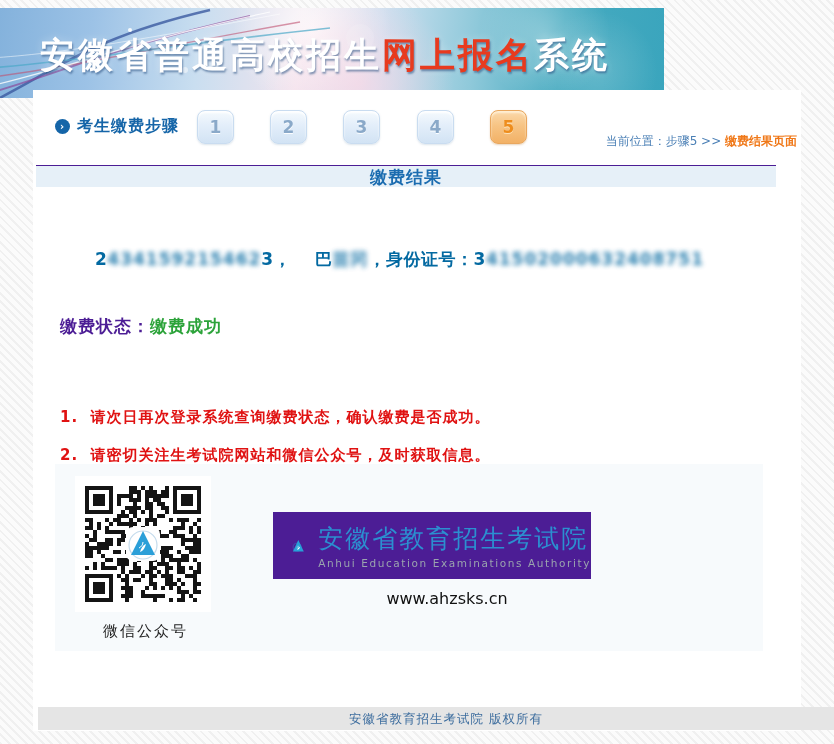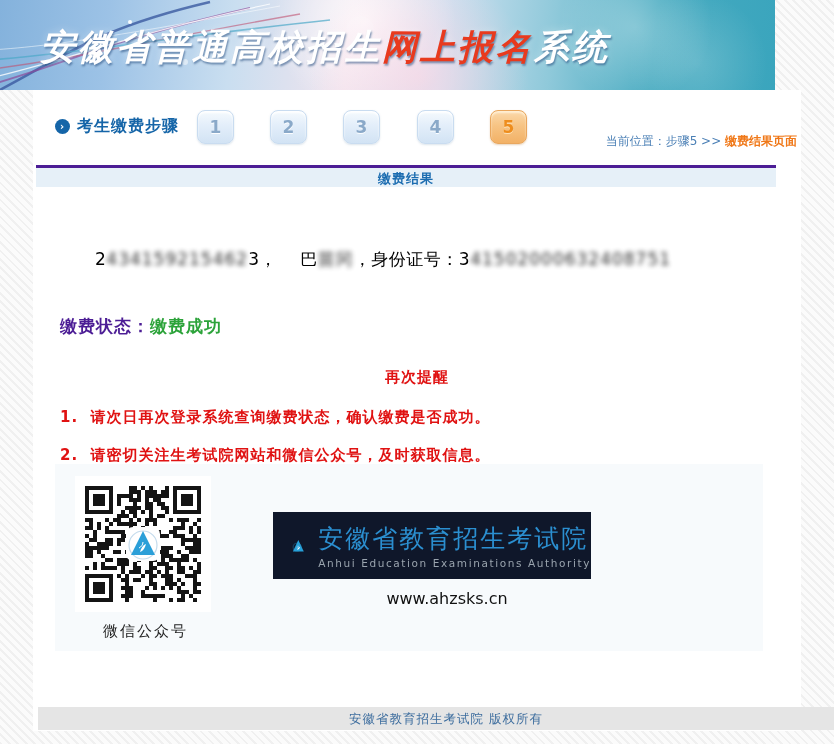--- a/index.html
+++ b/index.html
@@ -5,28 +5,27 @@
   * { margin:0; padding:0; box-sizing:border-box; }
   html,body { width:834px; height:744px; overflow:hidden; }
   body {
     font-family:"DejaVu Sans","Liberation Sans",sans-serif;
     background:repeating-linear-gradient(45deg,#f0f0f0 0px,#f0f0f0 2px,#fbfbfb 2px,#fbfbfb 6px);
     position:relative;
   }
 
   
   .banner{
-    position:absolute; left:0; top:0; width:775px; height:90px; overflow:hidden;
+    position:absolute; left:0; top:8px; width:664px; height:90px; overflow:hidden;
     background:
       radial-gradient(circle at 54% 85%, rgba(255,214,228,.65), rgba(255,214,228,0) 26%),
       radial-gradient(circle at 47% 25%, rgba(255,255,255,.85), rgba(255,255,255,0) 22%),
       radial-gradient(circle at 82% 30%, rgba(255,255,255,.30), rgba(255,255,255,0) 12%),
       radial-gradient(circle at 90% 70%, rgba(255,255,255,.18), rgba(255,255,255,0) 10%),
       linear-gradient(96deg,#84b2dc 0%,#9cc2e6 14%,#c9def0 30%,#f0e4ee 45%,#cde0f0 57%,#8fc9da 71%,#46aac0 84%,#3aa5bd 100%);
-    font-style: italic;
   }
   .banner svg.swirls{ position:absolute; left:0; top:0; }
   .banner-title{
     position:absolute; left:40px; top:24px; font-size:35px; font-weight:bold;
     letter-spacing:3px; color:#fff; white-space:nowrap;
     text-shadow:1px 2px 2px rgba(35,75,125,.55), 0 0 8px rgba(255,255,255,.35);
   }
   .banner-title .red{ color:#e83a1e; }
 
   
@@ -60,29 +59,29 @@
     text-shadow:0 1px 0 rgba(255,235,200,.8);
   }
   .breadcrumb{
     position:absolute; right:4px; top:43px; font-size:12px; color:#4a7fb5; white-space:nowrap;margin-left:22px;
   }
   .breadcrumb .current{ color:#f07818; font-weight:bold; cursor:pointer; }
 
   
   .section-bar{
     position:absolute; left:3px; top:75px; width:740px; height:22px;
-    background:#e6f0f8; border-top:3px solid #4c1d95;
-    text-align:center; font-size:13px; font-weight:bold; color:#1b6cb0; line-height:22px;
+    background:#e6f0f8; border-top:1px solid #4c1d95;
+    text-align:center; font-size:17px; font-weight:bold; color:#1b6cb0; line-height:22px;
     letter-spacing:1px;
   }
 
   
   .candidate-info{
-    position:absolute; left:62px; top:158px; font-size:17px; font-weight:normal;
-    color:#000000; white-space:pre; letter-spacing:.5px;
+    position:absolute; left:62px; top:158px; font-size:17px; font-weight:bold;
+    color:#0369a1; white-space:pre; letter-spacing:.5px;
   }
   .blur{ filter:blur(2.4px); opacity:.85; letter-spacing:1px; }
 
   
   .payment-status{
     position:absolute; left:27px; top:225px; font-size:17px; font-weight:bold; letter-spacing:1px;
   }
   .payment-status .label{ color:#4c1d95; }
   .payment-status .value{ color:#2ca33a; }
 
@@ -105,21 +104,21 @@
   }
   .qr-block{
     position:absolute; left:20px; top:12px; width:136px; height:136px;
     background:#fff; padding:10px;
   }
   .qr-label{
     position:absolute; left:48px; top:158px; font-size:15px; color:#222; letter-spacing:2px;
   }
   .org-logo-box{
     position:absolute; left:218px; top:48px; width:318px; height:67px;
-    background:#0f172a; display:flex; align-items:center; padding-left:18px;
+    background:#4c1d95; display:flex; align-items:center; padding-left:18px;
   }
   .org-text{ margin-left:12px; }
   .org-name-cn{ font-size:25px; color:#2b8fd0; letter-spacing:2px; white-space:nowrap; }
   .org-name-en{ font-size:10.5px; color:#9aa4ae; letter-spacing:1.6px; margin-top:2px; white-space:nowrap; }
   .website-url{
     position:absolute; left:233px; top:125px; width:318px; text-align:center;
     font-size:16px; color:#111;
   }
 
   
@@ -162,21 +161,20 @@
   <div class="step-box active" style="left:457px">5</div>
 
   <div class="breadcrumb"><span>当前位置：步骤5 &gt;&gt; </span><span class="current">缴费结果页面</span></div>
 
   <div class="section-bar">缴费结果</div>
 
   <div class="candidate-info"><span>2</span><span class="blur">434159215462</span><span>3，</span><span>　 </span><span>巴</span><span class="blur">苗冈</span><span>，身份证号：</span><span>3</span><span class="blur">41502000632408751</span></div>
 
   <div class="payment-status"><span class="label">缴费状态：</span><span class="value">缴费成功</span></div>
 
-  <div class="reminder-title">再次提醒</div>
   <div class="reminder-item i1">1.  请次日再次登录系统查询缴费状态，确认缴费是否成功。</div>
   <div class="reminder-item i2">2.  请密切关注生考试院网站和微信公众号，及时获取信息。</div>
 
   <div class="qr-panel">
     <div class="qr-block"><svg width="116" height="116" viewBox="0 0 116 116" xmlns="http://www.w3.org/2000/svg">
           <rect x="44" y="0" width="4" height="4" fill="#141414"></rect>
           <rect x="48" y="0" width="4" height="4" fill="#141414"></rect>
           <rect x="56" y="0" width="4" height="4" fill="#141414"></rect>
           <rect x="64" y="0" width="4" height="4" fill="#141414"></rect>
           <rect x="80" y="0" width="4" height="4" fill="#141414"></rect>

